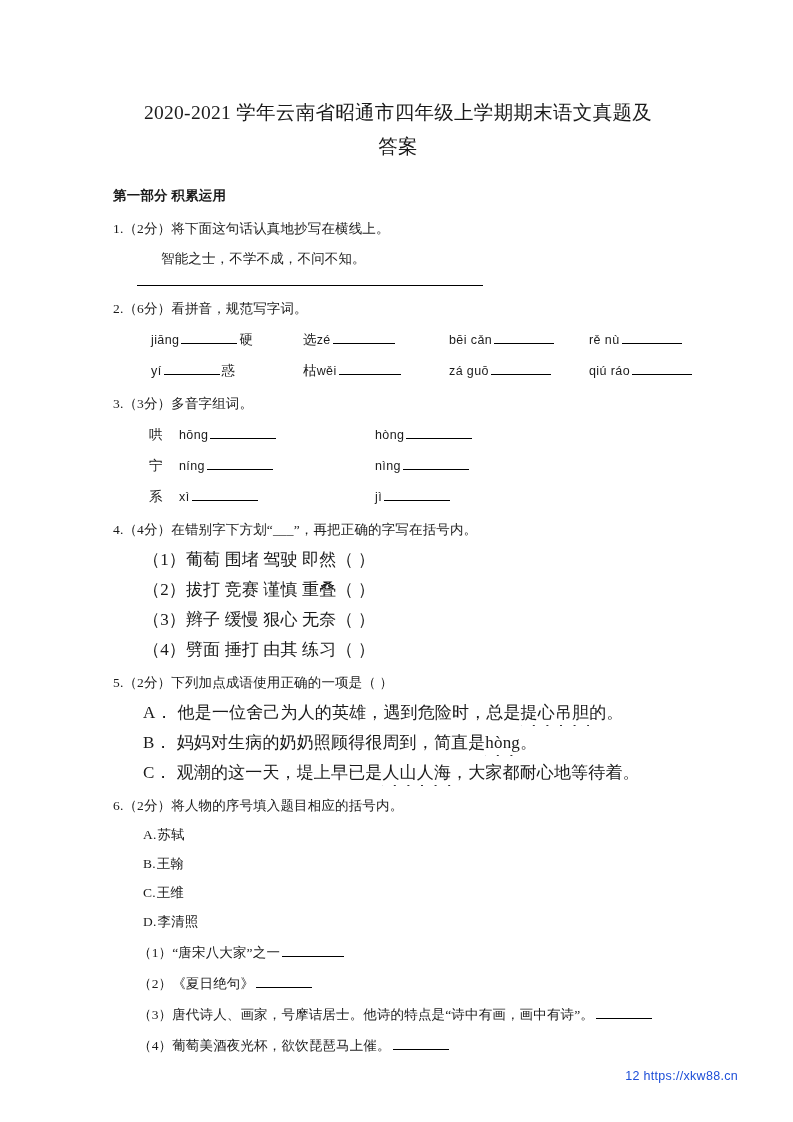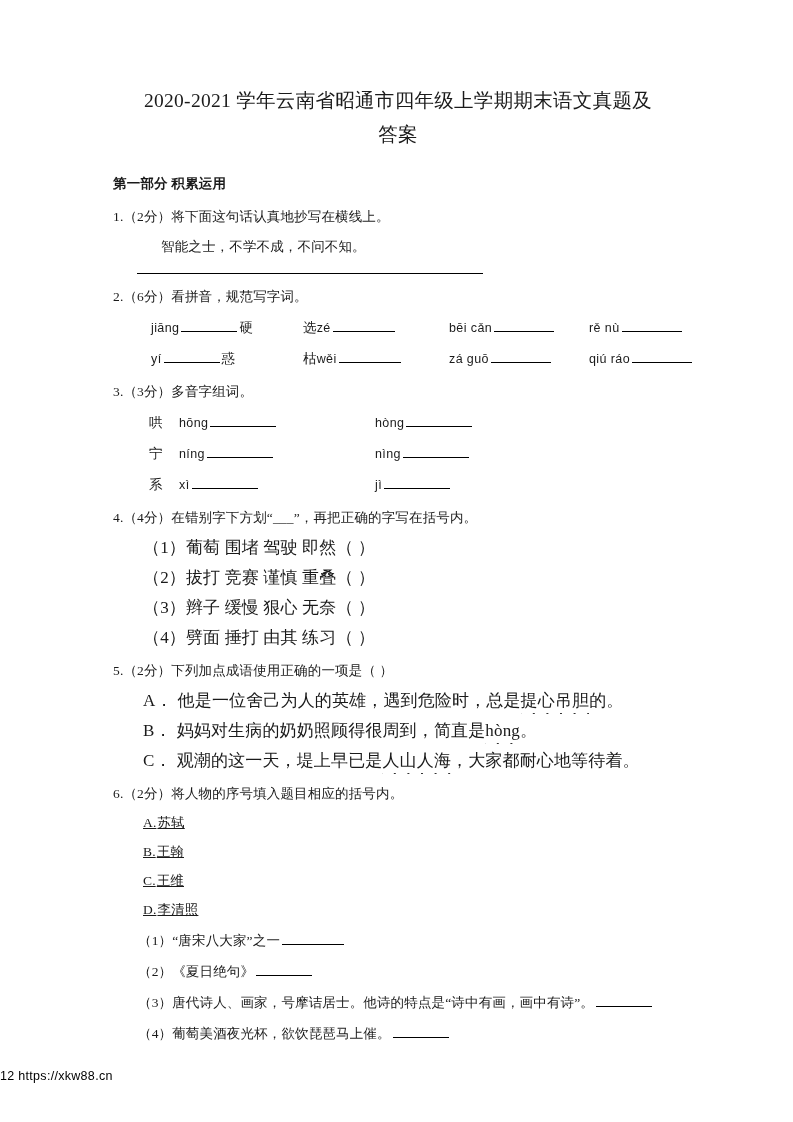--- a/index.html
+++ b/index.html
@@ -19,21 +19,21 @@
     position: absolute;
     left: 0; top: 0;
     width: 793px;
     height: 1122px;
     box-sizing: border-box;
     padding: 0;
   }
   .content {
     position: absolute;
     left: 113px;
-    top: 84px;
+    top: 96px;
     width: 570px;
   }
 
   
   .doc-title {
     font-size: 19.5px;
     line-height: 34px;
     text-align: center;
     letter-spacing: 0.3px;
     margin: 0 0 0 0;
@@ -144,40 +144,39 @@
     background-position: 6px 0;
     background-repeat: repeat-x;
   }
 
   
   .name-item {
     margin-top: 9px;
     margin-left: 30px;
     font-size: 13.5px;
     line-height: 20px;
-    text-decoration: underline;
   }
   .name-item .lt { margin-right: 1px; }
 
   .q6-sub {
     margin-top: 10px;
     margin-left: 25px;
     font-size: 13.5px;
     line-height: 21px;
   }
 
   
   .footer {
     position: absolute;
     left: 0;
     top: 1069px;
     width: 738px;
-    text-align: left;
+    text-align: right;
     font-size: 12.5px;
-    color: #000000;
+    color: #1d4ed8;
     font-family: "Liberation Sans", sans-serif;
     letter-spacing: 0.3px;
   }
 </style>
 </head>
 <body>
 
 <div class="page">
   <div class="content">
 

